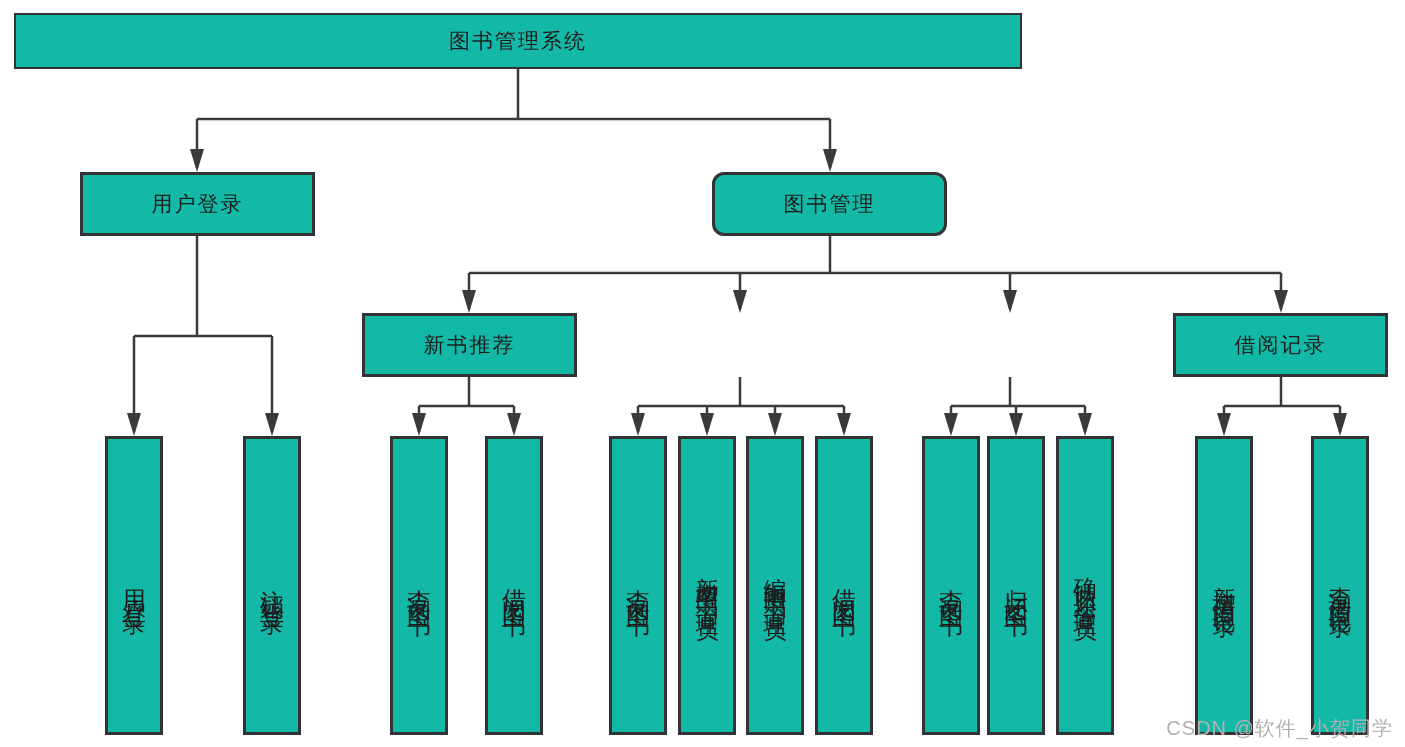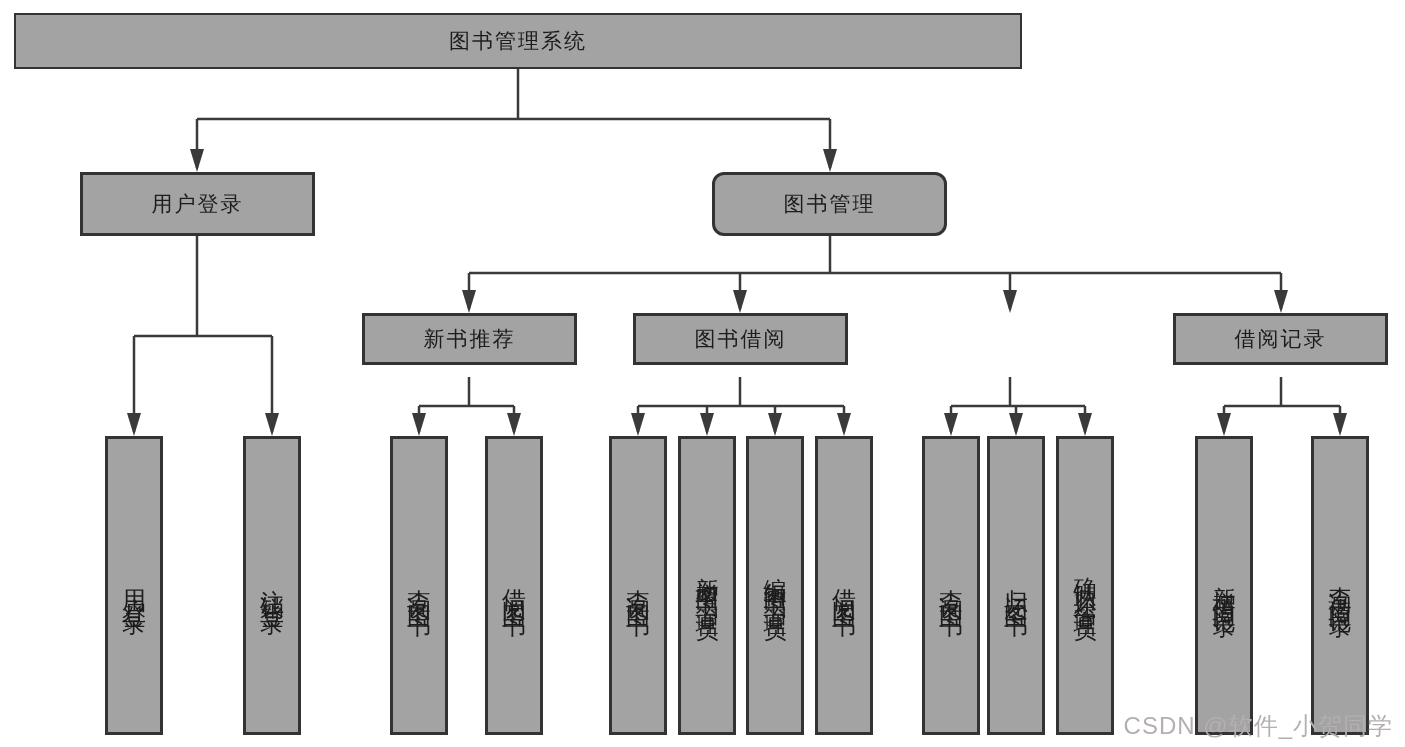--- a/index.html
+++ b/index.html
@@ -8,40 +8,40 @@
     width:1405px;height:747px;
     background:#ffffff;
     font-family:"Liberation Sans","DejaVu Sans",sans-serif;
     overflow:hidden;
   }
   #connectors{position:absolute;left:0;top:0;width:1405px;height:747px;}
   .box{
     position:absolute;
     box-sizing:border-box;
     border:3px solid #333333;
-    background:#a3a3a3;
+    background:#14b8a6;
     display:flex;align-items:center;justify-content:center;
     color:#1c1c1c;
     text-align:center;
   }
   .hbox{font-size:21px;letter-spacing:2px;}
   .root{left:14px;top:13px;width:1008px;height:56px;border-width:2.5px;}
   .lvl2{top:172px;width:235px;height:64px;}
-  .lvl3{top:313px;width:215px;height:52px;}
+  .lvl3{top:313px;width:215px;height:64px;}
   .leaf{
     top:436px;width:58px;height:299px;
     writing-mode:vertical-rl;
     font-size:24px;line-height:1;letter-spacing:8px;
     padding:4px 0;
   }
   .leaf.long{letter-spacing:6px;font-size:23px;}
   .watermark{
     position:absolute;
     right:12px;bottom:5px;
-    font-size:24px;
+    font-size:20px;
     color:#b5afaf;
     letter-spacing:1px;
     white-space:nowrap;
   }
   line{stroke:#3a3a3a;stroke-width:2.5;}
   polygon{fill:#3a3a3a;}
 </style>
 </head>
 <body>
 
@@ -108,21 +108,20 @@
     <line x1="1340" y1="406" x2="1340" y2="432"></line>
     <polygon points="1333,413 1347,413 1340,436"></polygon>
   </svg>
 
   <div class="box hbox root">图书管理系统</div>
 
   <div class="box hbox lvl2" style="left:80px;">用户登录</div>
   <div class="box hbox lvl2" style="left:712px;border-radius:12px;">图书管理</div>
 
   <div class="box hbox lvl3" style="left:362px;">新书推荐</div>
-  <div class="box hbox lvl3" style="left:633px;">图书借阅</div>
   <div class="box hbox lvl3" style="left:1173px;">借阅记录</div>
 
   <div class="box leaf" style="left:105px;">用户登录</div>
   <div class="box leaf" style="left:243px;">注销登录</div>
 
   <div class="box leaf" style="left:390px;">查询图书</div>
   <div class="box leaf" style="left:485px;">借阅图书</div>
 
   <div class="box leaf" style="left:609px;">查询图书</div>
   <div class="box leaf long" style="left:678px;">新增图书（管理员）</div>

